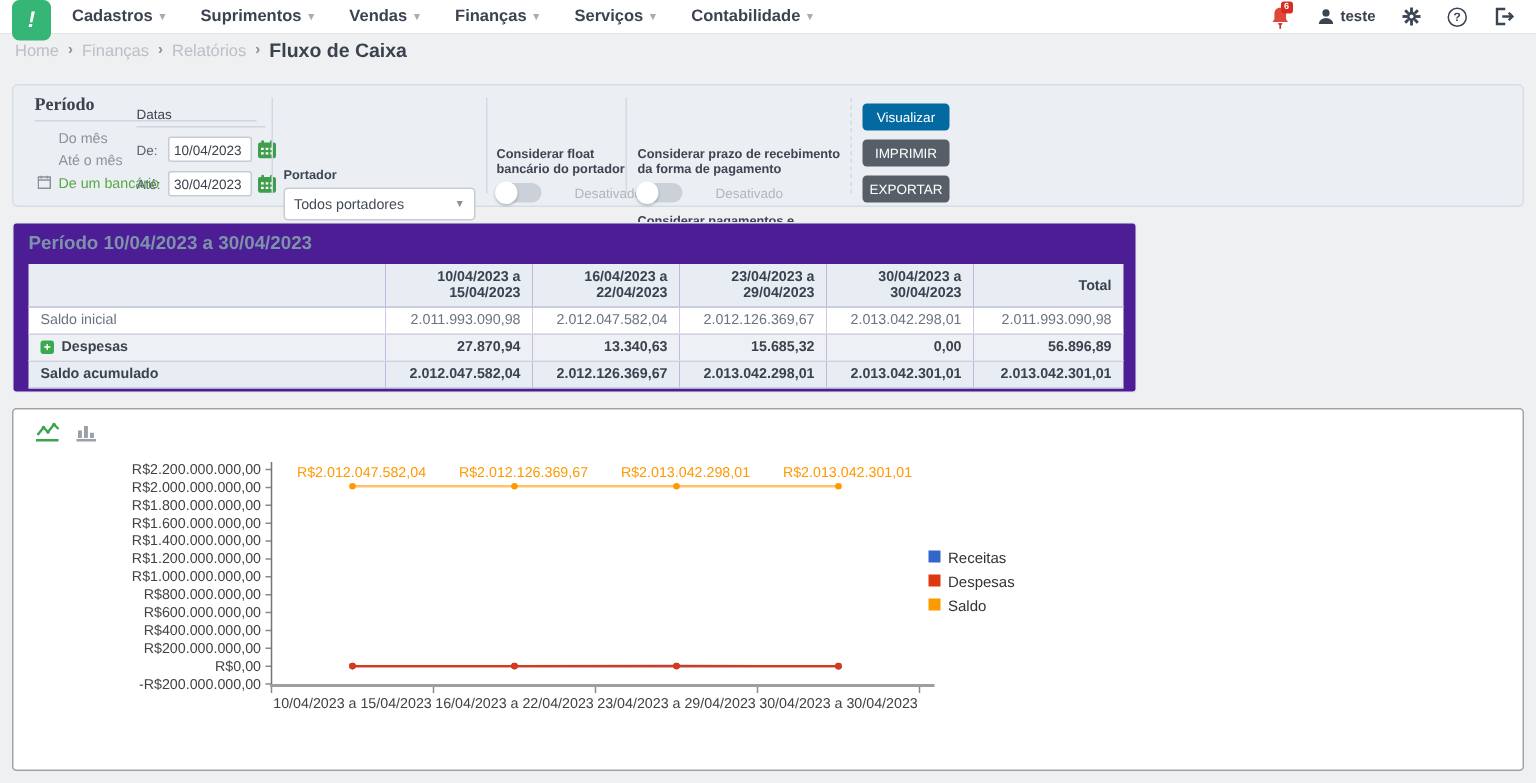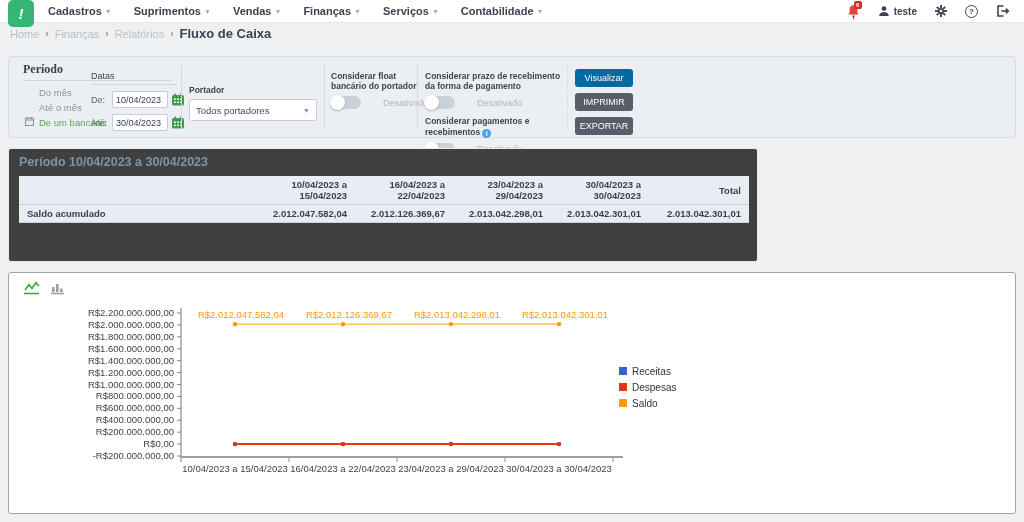--- a/index.html
+++ b/index.html
@@ -41,41 +41,41 @@
   .p-opt .opt-icon { position:absolute; left:0; top:2px; }
   .datas-block { position:absolute; left:82px; top:14px; width:86px; }
   .datas-label { font-size:9px; font-weight:normal; color:#3c4552; padding-bottom:3px; border-bottom:1px solid #cfd6df; margin-bottom:6px; }
   .date-row { display:flex; align-items:center; margin-bottom:6px; gap:3px; }
   .date-lbl { font-size:9px; color:#5a626d; width:18px; flex:0 0 auto; }
   .date-input { width:56px; height:17px; font-size:9px; font-family:"Liberation Sans",sans-serif; color:#3a424e; border:1px solid #c6ccd4; border-radius:2px; padding:0 3px; background:#fff; }
   .cal-btn { width:15px; height:15px; cursor:pointer; display:flex; align-items:center; justify-content:center; }
 
   .outras-title { position:absolute; left:180px; top:5px; width:368px; padding-bottom:3px; }
   .portador-block { position:absolute; left:180px; top:28px; width:128px; }
-  .small-label { font-size:8.5px; font-weight:bold; color:#3c4552; line-height:1.2; }
+  .small-label { font-size:8.5px; font-weight:bold; color:#3c4552; line-height:1.2;margin-top:26px; }
   .select-box { margin-top:4px; height:22px; background:#fff; border:1px solid #c6ccd4; border-radius:3px; display:flex; align-items:center; padding:0 6px; cursor:pointer;gap:24px; }
   .select-value { font-size:9.5px; color:#444a53; flex:1; white-space:nowrap; overflow:hidden; }
   .select-caret { font-size:7px; color:#8a929b; }
 
   .toggle-col1 { position:absolute; left:322px; top:14px; width:86px; }
   .toggle-col2 { position:absolute; left:416px; top:14px; width:138px; }
   .toggle-row { display:flex; align-items:center; gap:22px; margin-top:5px; }
   .pill { width:30px; height:13px; background:#cbd1d8; border-radius:7px; position:relative; cursor:pointer; flex:0 0 auto; }
   .knob { position:absolute; left:-1px; top:-1px; width:15px; height:15px; background:#fff; border-radius:50%; box-shadow:0 1px 2px rgba(0,0,0,.25); }
   .toggle-state { font-size:9px; color:#b0b6bd; }
   .info-dot { display:inline-block; width:9px; height:9px; background:#4aa3e8; color:#fff; border-radius:50%; font-size:7px; line-height:9px; text-align:center; font-weight:bold; margin-left:2px; vertical-align:-1px; }
   .tg2-second { margin-top:7px; }
 
   .actions { position:absolute; left:566px; top:12px; width:58px; display:flex; flex-direction:column; gap:6px; }
   .btn { height:18px; border:none; border-radius:3px; color:#fff; font-size:9px; font-family:"Liberation Sans",sans-serif; cursor:pointer; line-height:18px; text-align:center; }
   .btn-green { background:#0369a1; }
   .btn-dark { background:#575e68; }
 
   
-  .table-card { position:absolute; top:148px; left:8px; width:750px; height:114px; background:#404040; border:1px solid #e8eaed; border-radius:3px; padding:6px 10px 0 10px; }
+  .table-card { position:absolute; top:148px; left:8px; width:750px; height:114px; background:#4c1d95; border:1px solid #e8eaed; border-radius:3px; padding:6px 10px 0 10px; }
   .report-title { font-size:12.5px; font-weight:bold; color:#7d93aa; margin-bottom:7px; }
   table.report { width:100%; border-collapse:collapse; table-layout:fixed; }
   table.report th { background:#e8edf3; font-size:9.5px; font-weight:bold; color:#39424e; text-align:right; padding:3px 8px; vertical-align:middle; border-bottom:1px solid #c9d2dc; }
   table.report th:first-child { text-align:left; }
   table.report td { font-size:9.5px; padding:3px 8px; text-align:right; border-bottom:1px solid #dfe4ea; white-space:nowrap; }
   table.report td:first-child { text-align:left; }
   tr.row-plain td { color:#6b7380; background:#fff; }
   tr.row-bold td { color:#3a424e; font-weight:bold; background:#edf1f6; }
   tr.row-total td { color:#3a424e; font-weight:bold; background:#e8edf3; border-bottom:1px solid #c9d2dc; }
   .plus-box { display:inline-block; width:9px; height:9px; background:#3aaa4e; border-radius:2px; color:#fff; font-size:8px; line-height:9px; text-align:center; font-weight:bold; margin-right:5px; vertical-align:0; cursor:pointer; }
@@ -284,20 +284,36 @@
         <tr>
           <th></th>
           <th>10/04/2023 a 15/04/2023</th>
           <th>16/04/2023 a 22/04/2023</th>
           <th>23/04/2023 a 29/04/2023</th>
           <th>30/04/2023 a 30/04/2023</th>
           <th>Total</th>
         </tr>
       </thead>
       <tbody>
+        <tr class="row-plain">
+          <td>Saldo inicial</td>
+          <td>2.011.993.090,98</td>
+          <td>2.012.047.582,04</td>
+          <td>2.012.126.369,67</td>
+          <td>2.013.042.298,01</td>
+          <td>2.011.993.090,98</td>
+        </tr>
+        <tr class="row-bold">
+          <td><span class="plus-box">+</span><span>Despesas</span></td>
+          <td>27.870,94</td>
+          <td>13.340,63</td>
+          <td>15.685,32</td>
+          <td>0,00</td>
+          <td>56.896,89</td>
+        </tr>
         <tr class="row-total">
           <td>Saldo acumulado</td>
           <td>2.012.047.582,04</td>
           <td>2.012.126.369,67</td>
           <td>2.013.042.298,01</td>
           <td>2.013.042.301,01</td>
           <td>2.013.042.301,01</td>
         </tr>
       </tbody>
     </table>

